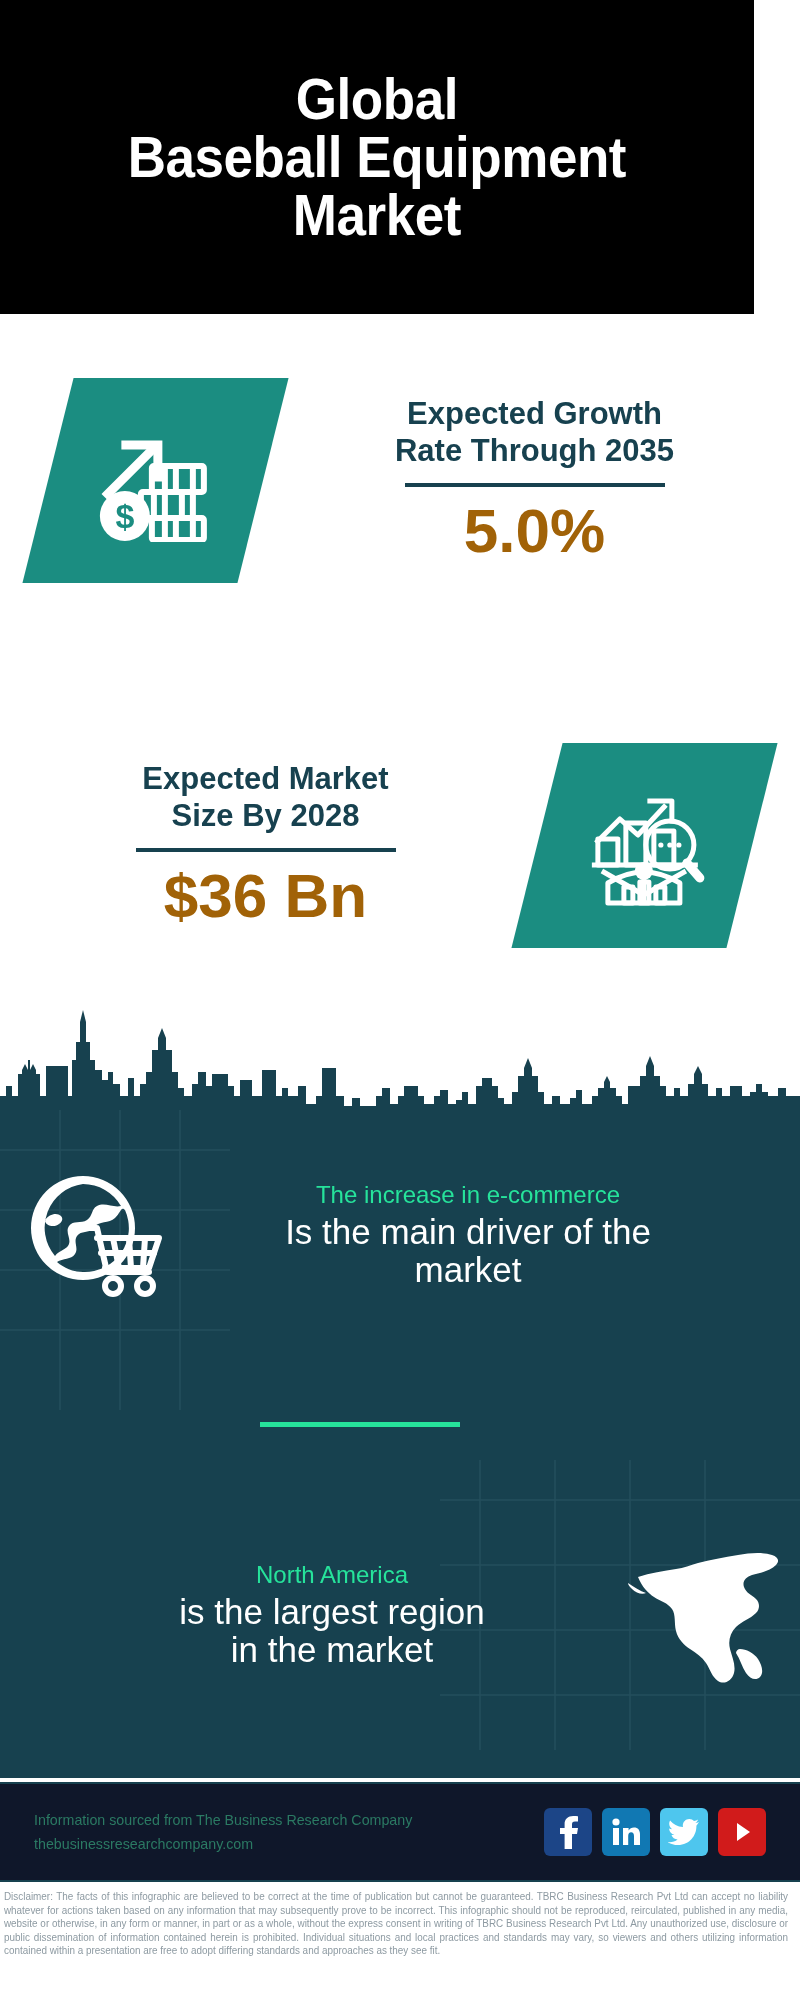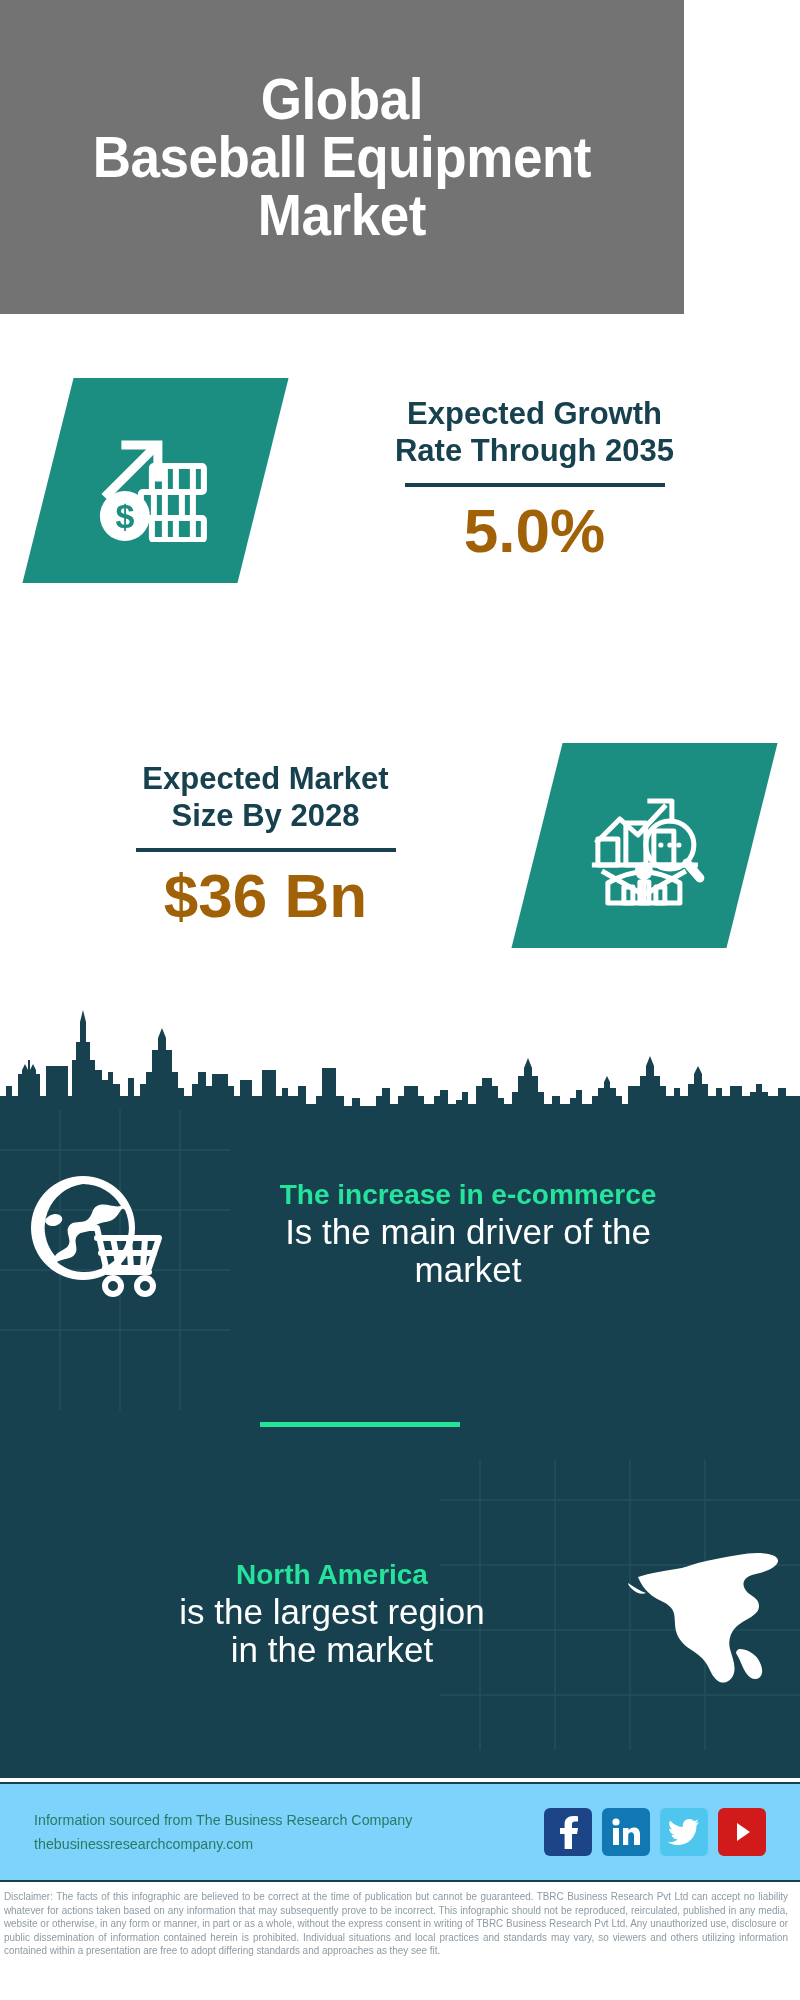--- a/index.html
+++ b/index.html
@@ -7,22 +7,22 @@
   body {
     font-family:"Liberation Sans", sans-serif;
     background:#ffffff;
     position:relative;
     overflow:hidden;
   }
   .page { width:800px; height:2000px; position:relative; background:#fff; }
 
   
   .header {
-    position:absolute; left:0; top:0; width:684px; height:314px;
-    background:#737373;
+    position:absolute; left:0; top:0; width:754px; height:314px;
+    background:#000000;
     display:flex; align-items:center; justify-content:center;
   }
   .header-title {
     color:#ffffff;
     font-family:"Liberation Sans Narrow","Liberation Sans",sans-serif;
     font-weight:bold;
     font-size:57px;
     line-height:58px;
     text-align:center;
     letter-spacing:-0.5px;
@@ -82,37 +82,37 @@
     position:absolute; left:0; width:800px;
     display:flex; align-items:center;
   }
   .panel.p1 { top:1125px; height:215px; }
   .panel.p2 { top:1505px; height:215px; }
 
   .panel-icon { width:190px; flex:0 0 auto; display:flex; align-items:center; justify-content:center; }
   .panel-text { flex:1 1 auto; text-align:center; padding:0 26px; }
 
   .panel-hl {
-    color:#26e39b; font-weight:bold; font-size:28px; line-height:36px;
+    color:#26e39b; font-weight:normal; font-size:24px; line-height:36px;
   }
   .panel-sub {
     color:#ffffff; font-size:35px; line-height:38px; white-space:pre-line;
   }
   .panel.p1 .panel-text { padding-left:6px; padding-right:60px; }
   .panel.p2 .panel-text { padding-left:60px; padding-right:6px; }
 
   .green-divider {
     position:absolute; left:260px; top:1422px;
     width:200px; height:5px; background:#26e39b;
   }
 
   
   .footer {
     position:absolute; left:0; top:1782px; width:800px; height:100px;
-    background:#7dd3fc;
+    background:#0f172a;
     border-top:2px solid #17414f;
     border-bottom:2px solid #17414f;
     display:flex; align-items:center;
   }
   .footer-text { margin-left:34px; flex:1 1 auto; }
   .footer-line {
     color:#2b7a63;
     font-family:"Liberation Sans Narrow","Liberation Sans",sans-serif;
     font-size:15px; line-height:24px;
     transform:scaleX(0.95); transform-origin:left center;

